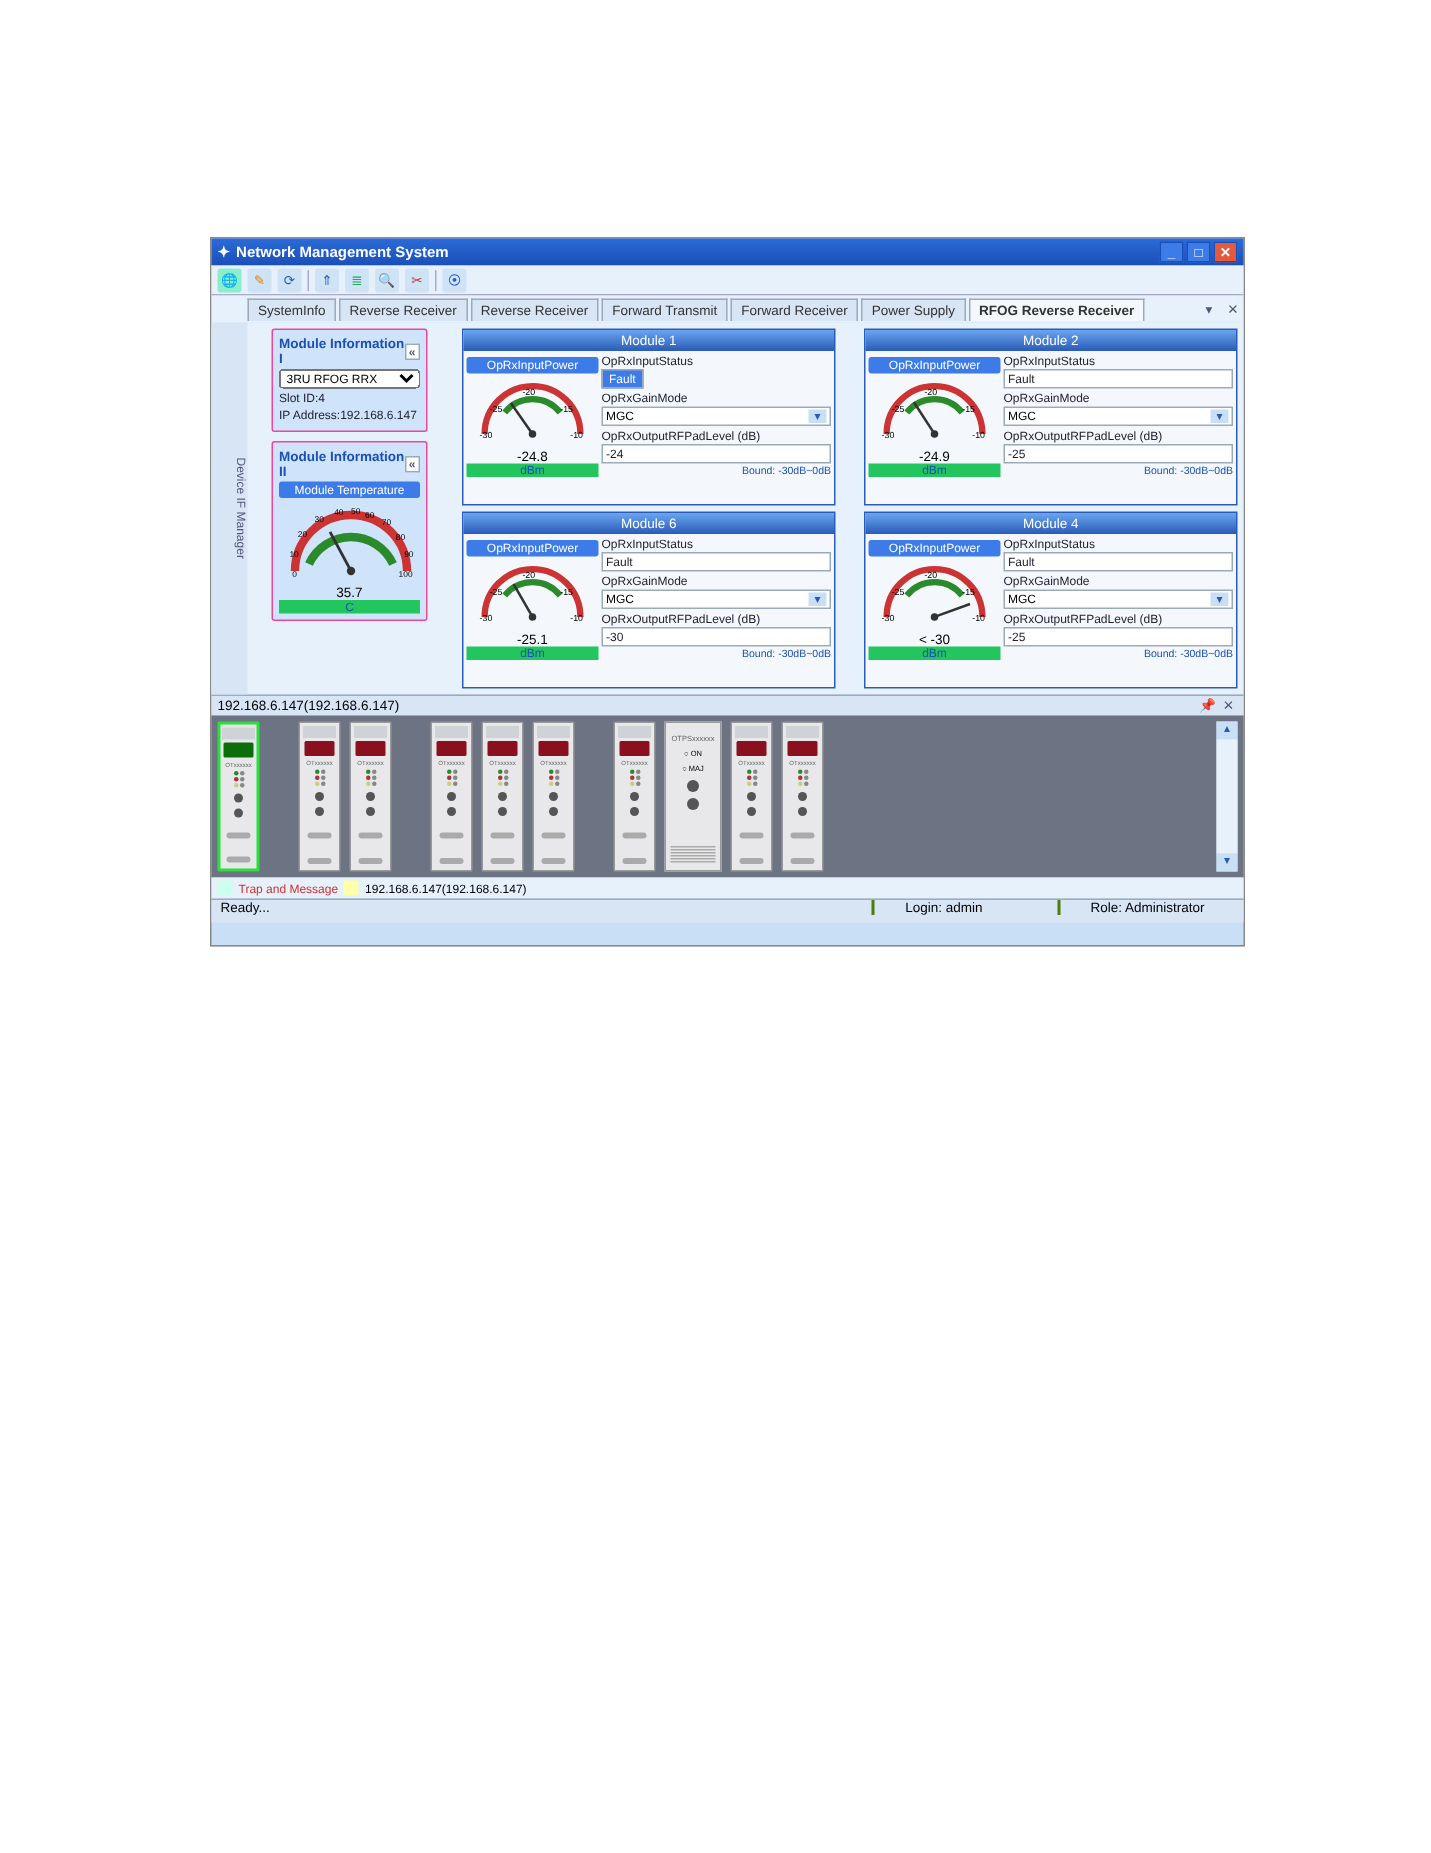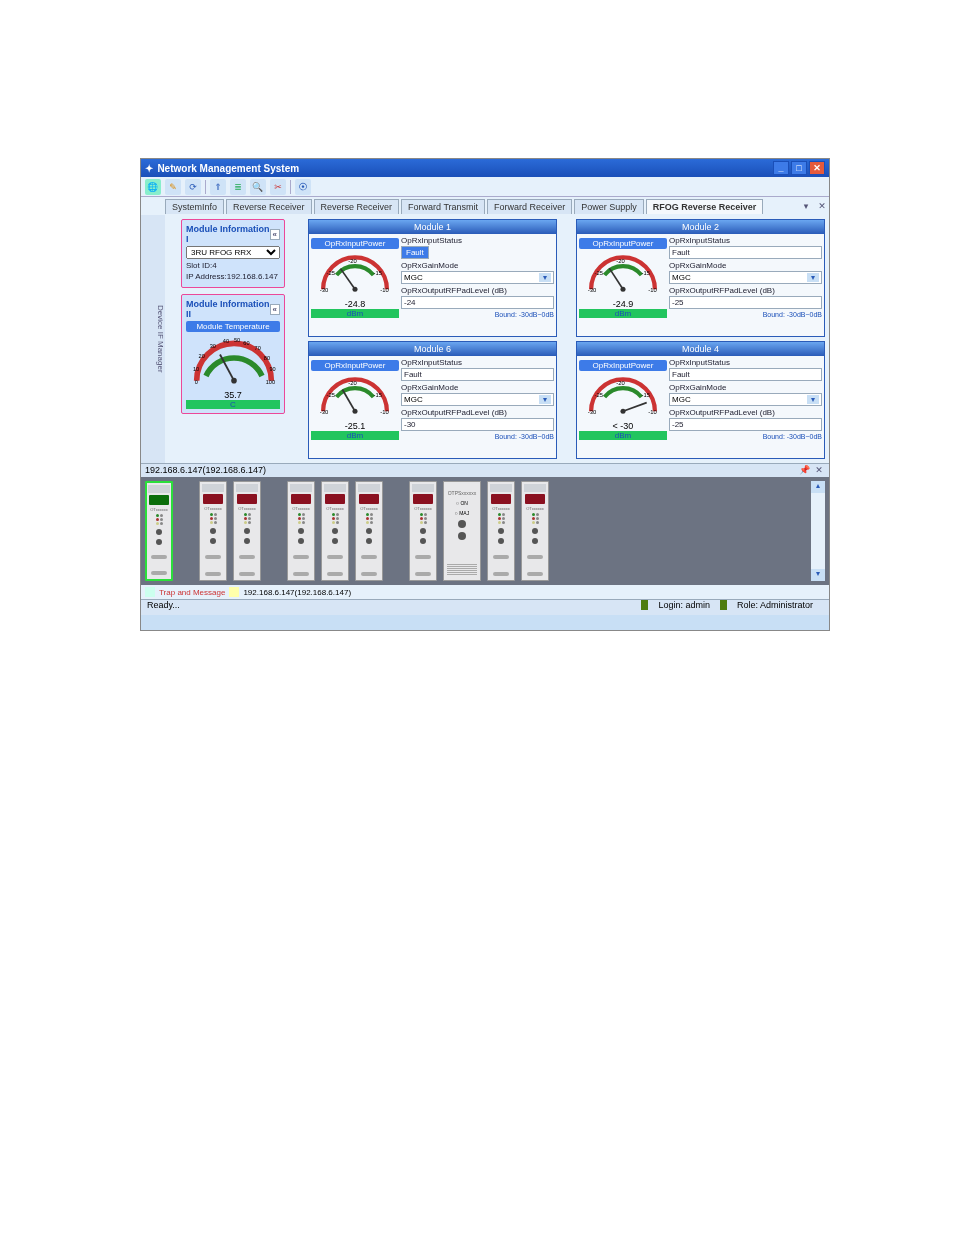--- a/index.html
+++ b/index.html
@@ -75,21 +75,21 @@
   .psu .vents div{ height:1px; background:#aaa; margin:1px 0; width:30px;}
   .psu .plug{ width:8px;height:8px;border-radius:50%;background:#555;}
   .strip .scrollbar { width:14px; height:100px; background:#d7e5f5; display:flex; flex-direction:column; margin-left:auto;}
   .strip .scrollbar .sbtn{ height:12px; background:#c8dff5; text-align:center; font-size:8px; color:#2a5bb8;}
   .strip .scrollbar .track{ flex:1; background:#e6f1fb;}
   
   .msgbar { height:14px; background:#e6f1fb; font-size:8px; padding:1px 4px; display:flex; align-items:center; gap:4px;}
   .msgbar .mi{ width:10px;height:10px; background:#cfe;}
   .statusbar { height:16px; background:#d7e5f5; font-size:9px; display:flex; align-items:flex-start; padding:0 6px; border-top:1px solid #9ab;}
   .statusbar .sp { flex:1;}
-  .statusbar .cell{ border-left:7px solid #4d7c0f; padding:0 10px;}
+  .statusbar .cell{ border-left:2px solid #4d7c0f; padding:0 20px;margin-left:30px;}
 </style>
 </head>
 <body>
 
 <div class="page">
   <div class="screenshot">
 
     <div class="titlebar">
       <span style="margin-right:4px;">✦</span>
       <span>Network Management System</span>

